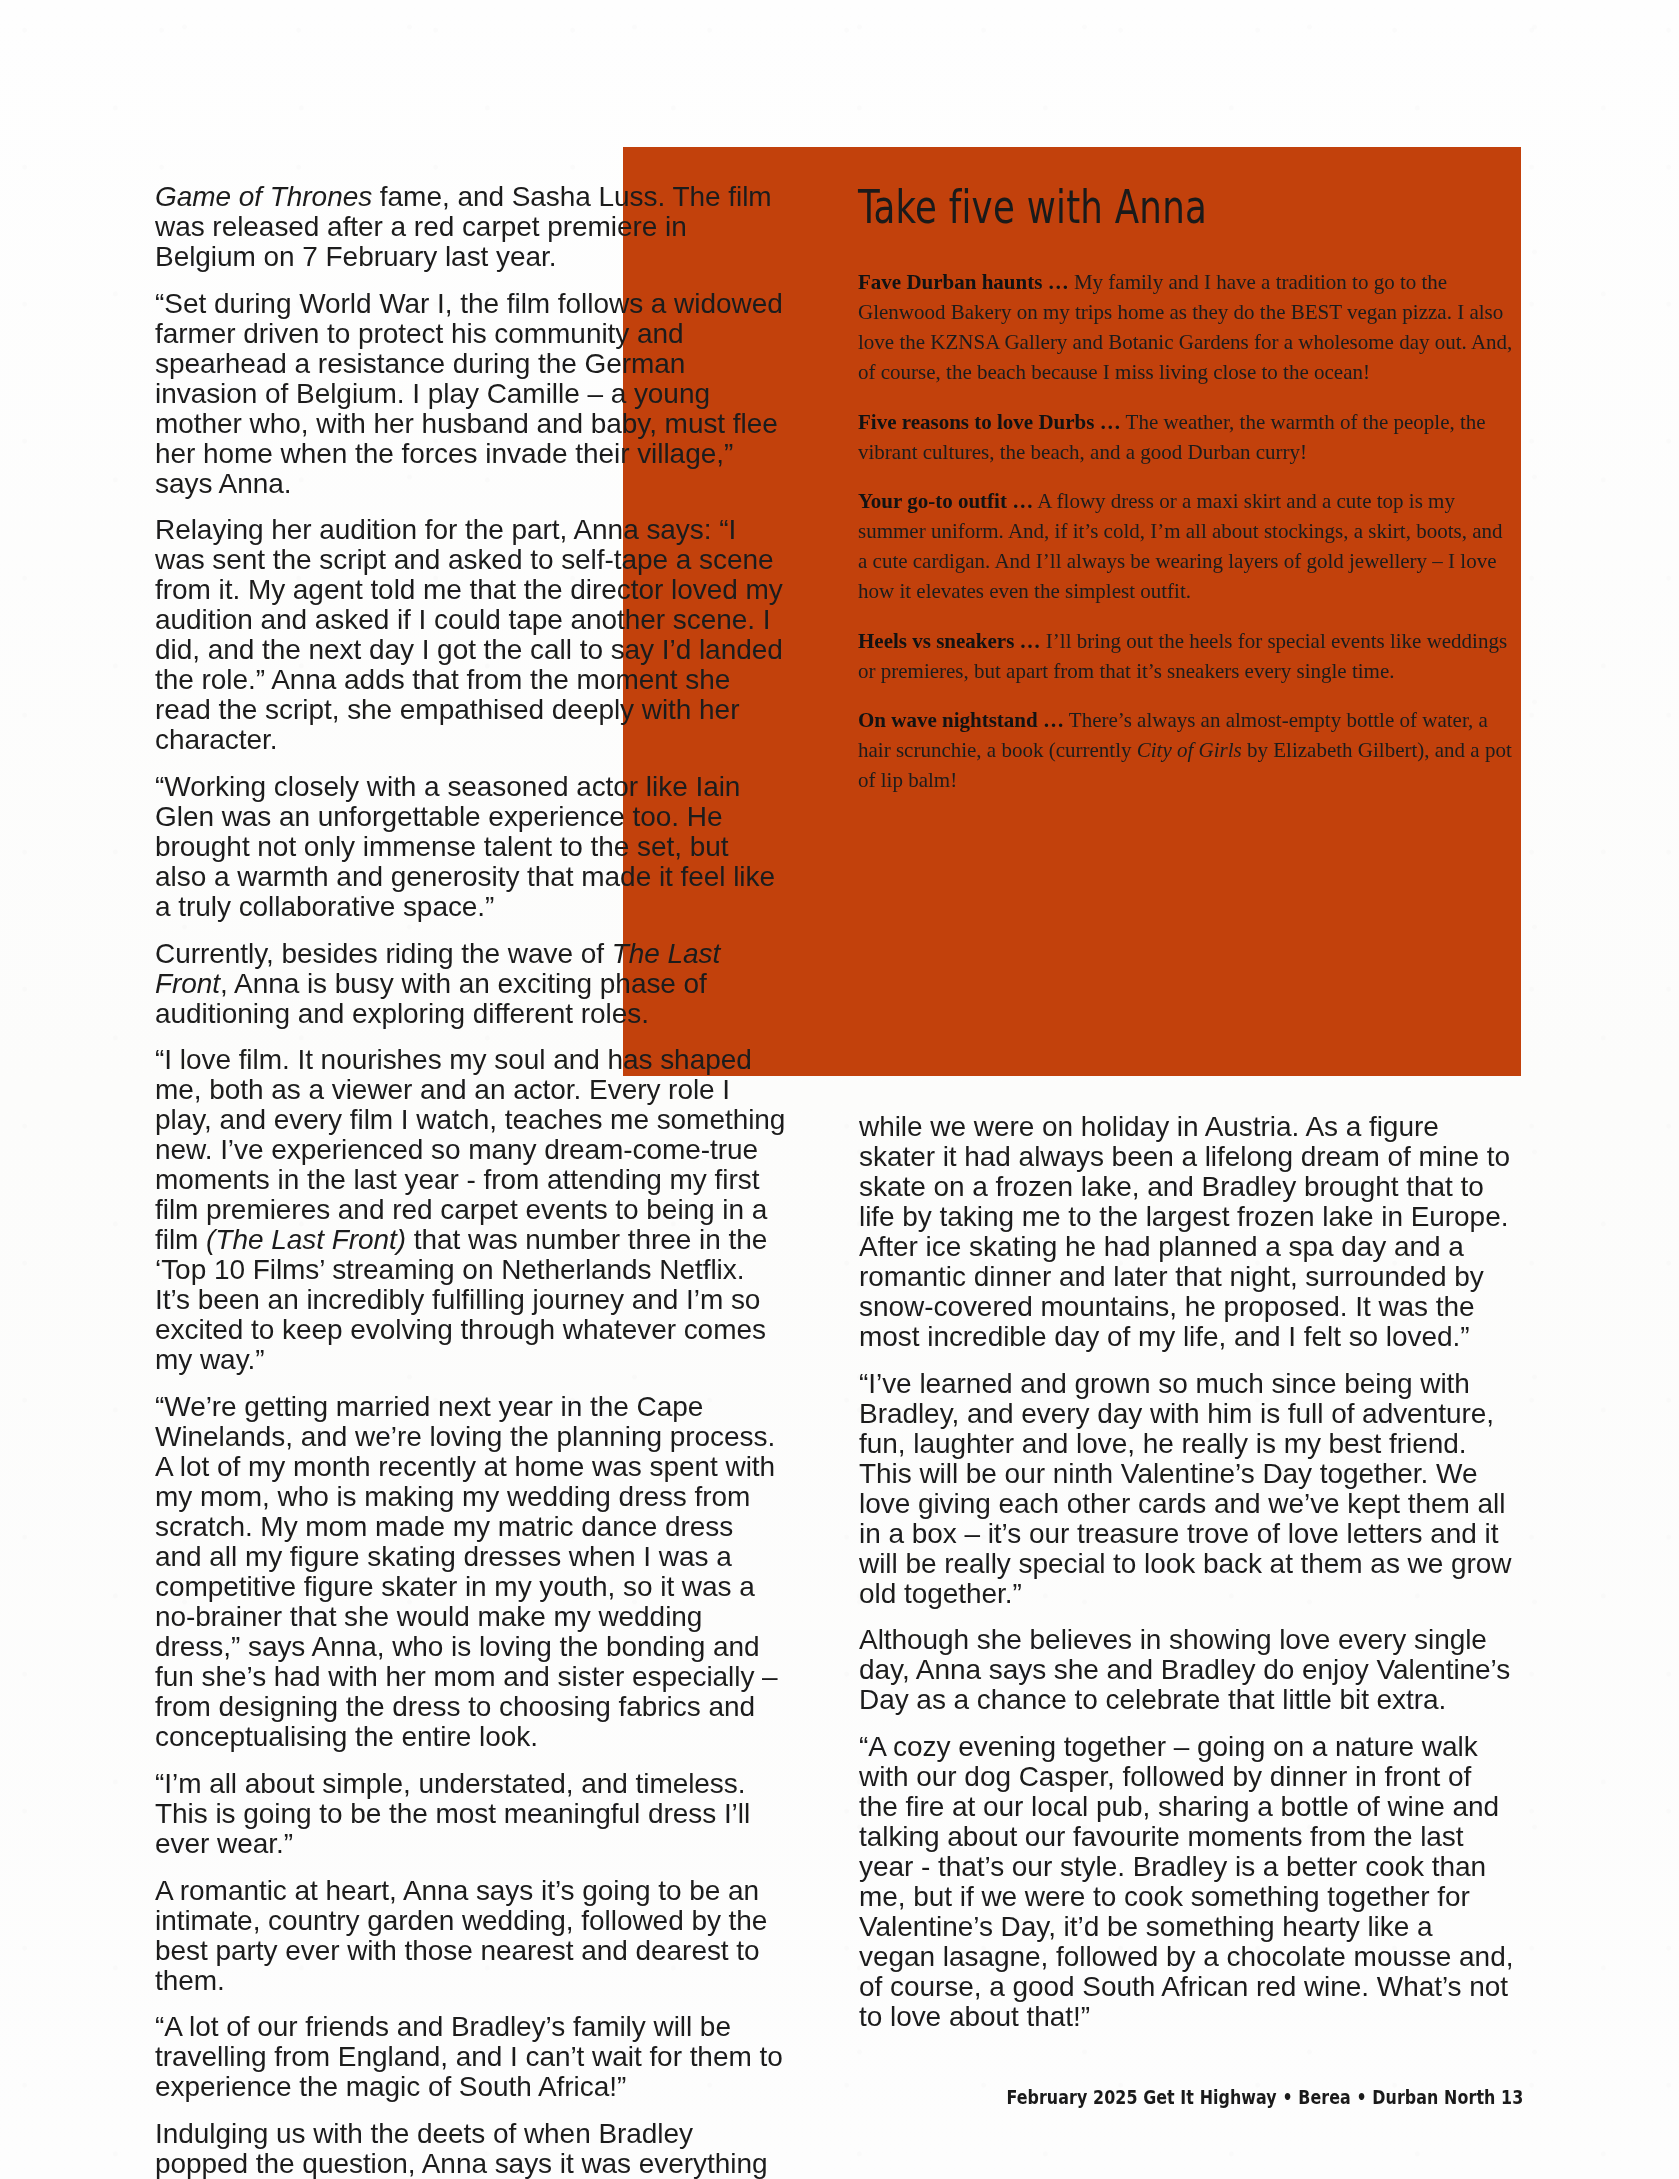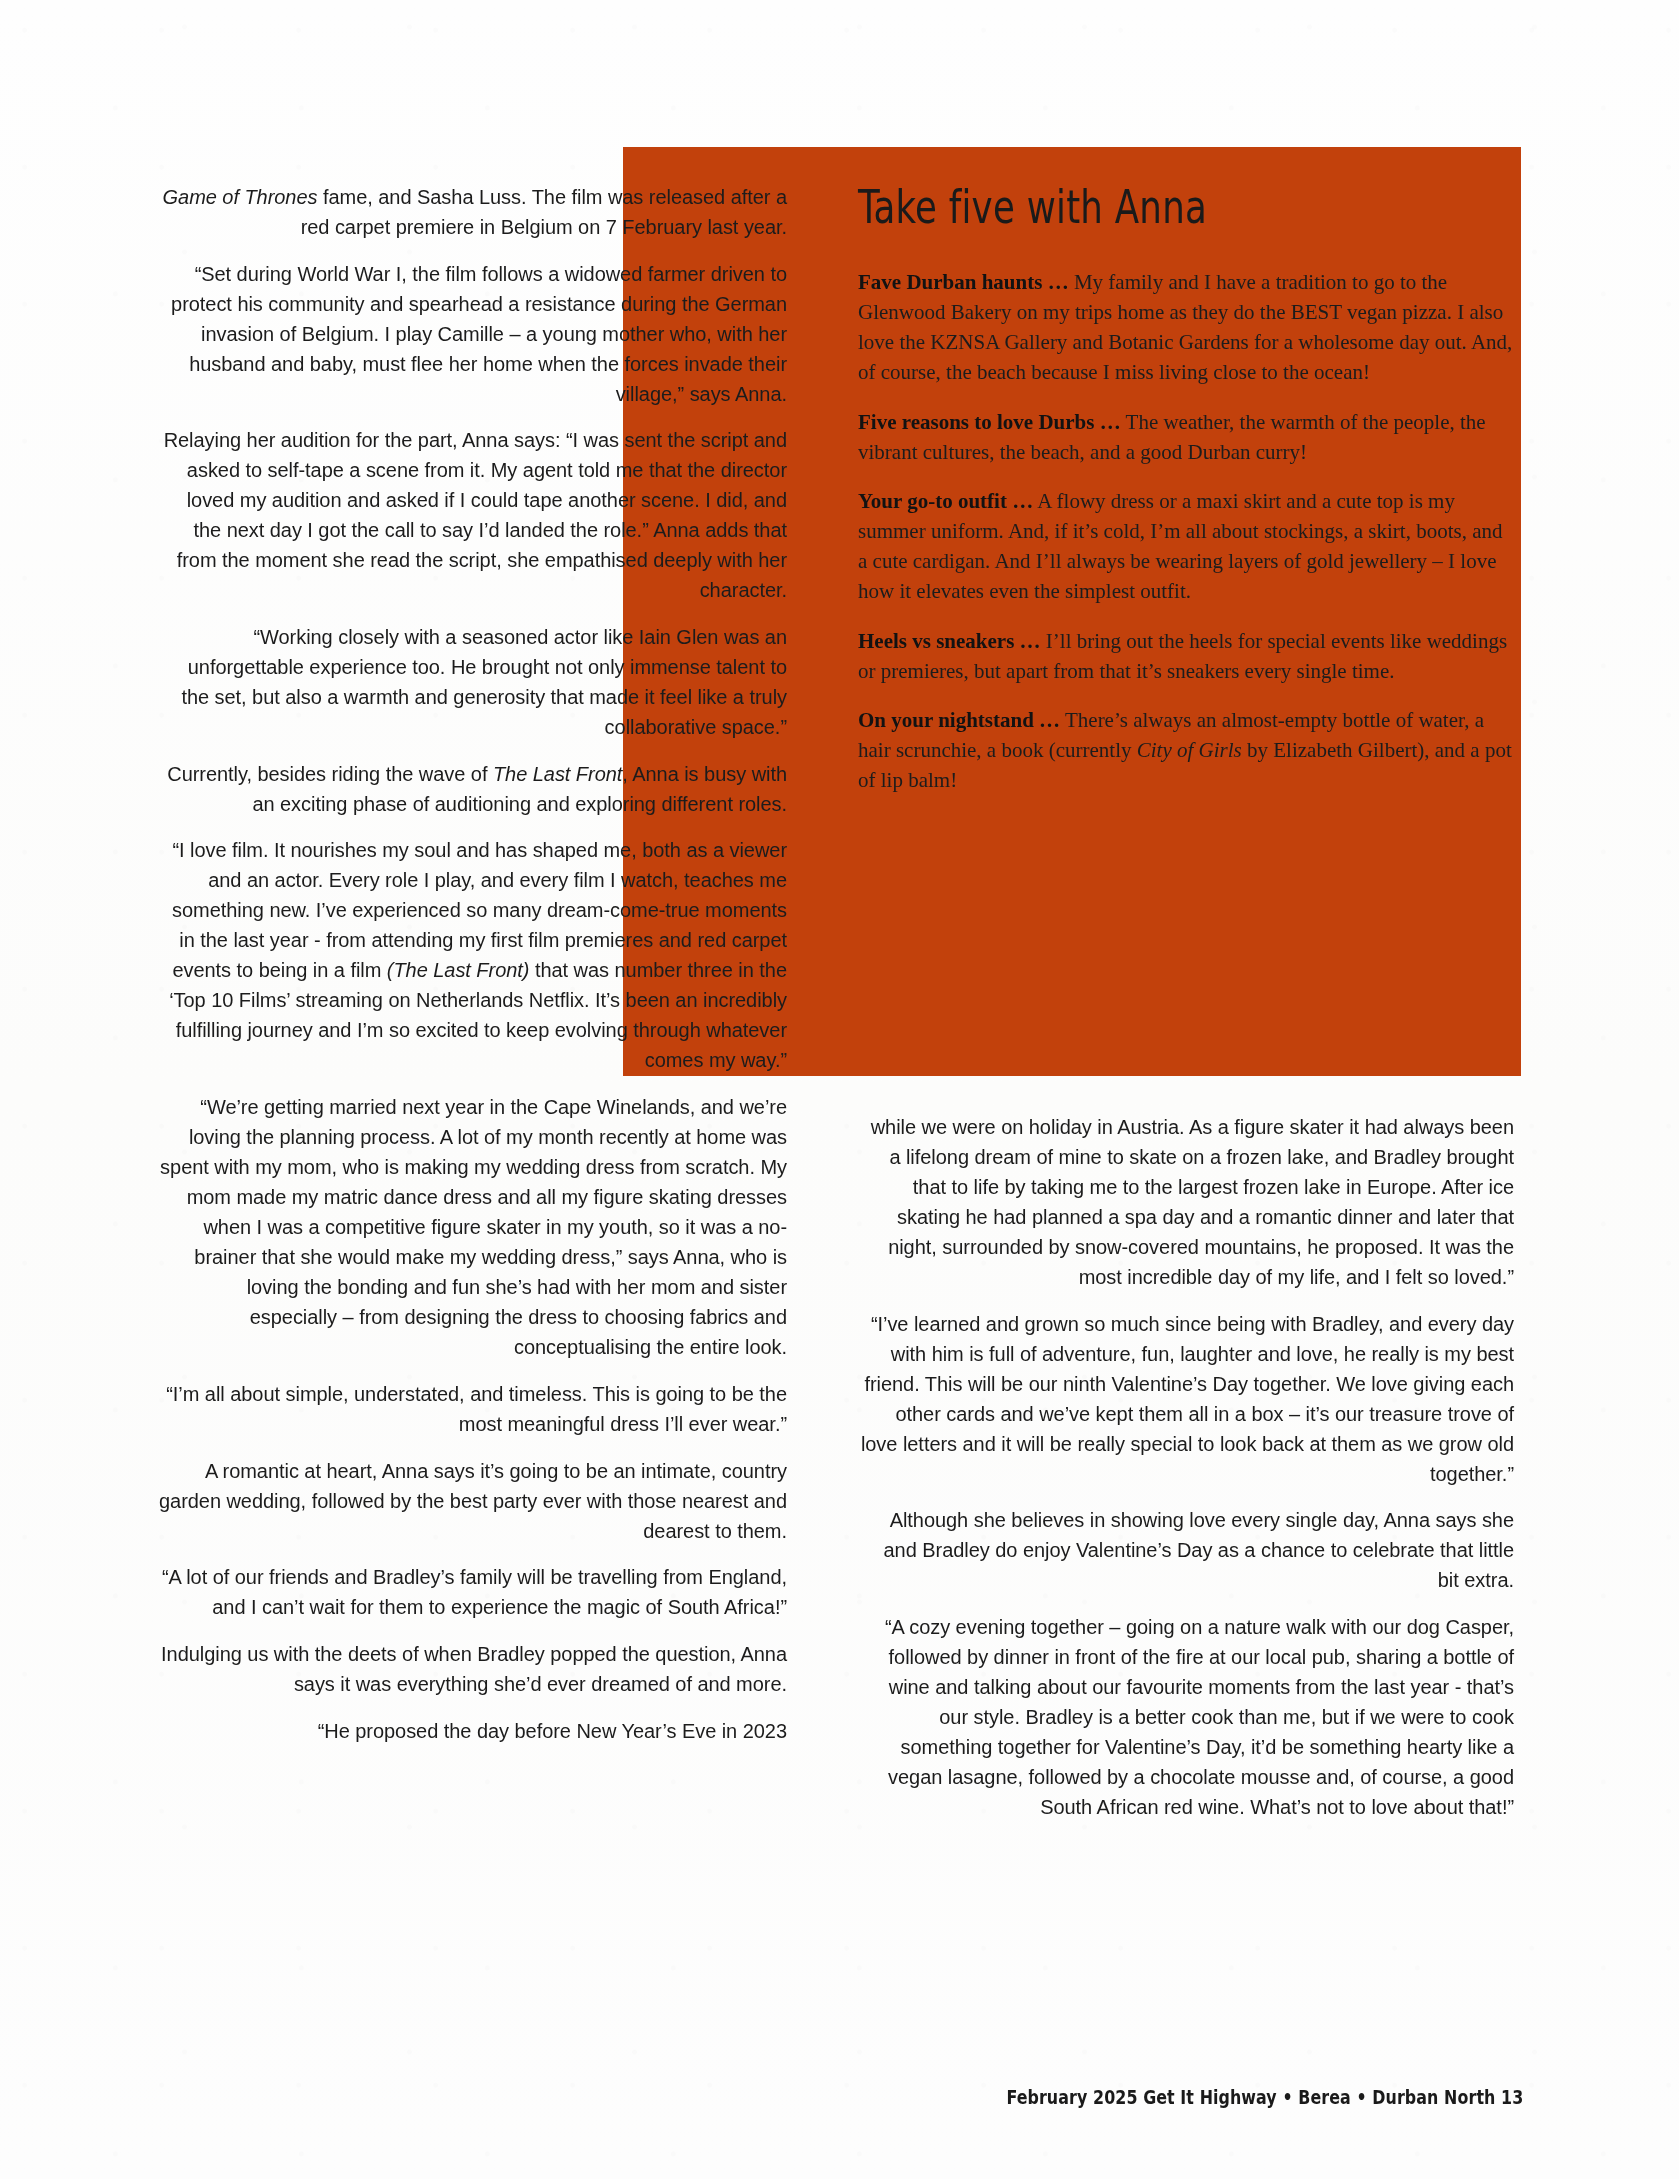--- a/index.html
+++ b/index.html
@@ -43,25 +43,25 @@
   }
   .col-right-bottom {
     position: absolute;
     left: 859px;
     top: 1112px;
     width: 655px;
   }
 
   p.body-par {
     margin: 0 0 16.7px 0;
-    font-size: 20px;
+    font-size: 28px;
     line-height: 30px;
     letter-spacing: -0.05px;
     color: #1c1c1c;
-    text-align: right;
+    text-align: left;
     -webkit-font-smoothing: antialiased;
   }
   p.body-par:last-child { margin-bottom: 16px; }
 
   em { font-style: italic; }
 
   
   .sidebar-box {
     position: absolute;
     left: 623px;
@@ -122,21 +122,21 @@
   <div class="paper-texture"></div>
 
   <div class="sidebar-box">
     <div class="sidebar-inner">
       <h2 class="sidebar-title">Take five with Anna</h2>
       <div id="sidebar-items">
           <p class="sidebar-par"><span class="lead">Fave Durban haunts …</span><span> My family and I have a tradition to go to the Glenwood Bakery on my trips home as they do the BEST vegan pizza. I also love the KZNSA Gallery and Botanic Gardens for a wholesome day out. And, of course, the beach because I miss living close to the ocean!</span></p>
           <p class="sidebar-par"><span class="lead">Five reasons to love Durbs …</span><span> The weather, the warmth of the people, the vibrant cultures, the beach, and a good Durban curry!</span></p>
           <p class="sidebar-par"><span class="lead">Your go-to outfit …</span><span> A flowy dress or a maxi skirt and a cute top is my summer uniform. And, if it’s cold, I’m all about stockings, a skirt, boots, and a cute cardigan. And I’ll always be wearing layers of gold jewellery – I love how it elevates even the simplest outfit.</span></p>
           <p class="sidebar-par"><span class="lead">Heels vs sneakers …</span><span> I’ll bring out the heels for special events like weddings or premieres, but apart from that it’s sneakers every single time.</span></p>
-          <p class="sidebar-par"><span class="lead">On your nightstand …</span><span> There’s always an almost-empty bottle of water, a hair scrunchie, a book (currently </span><em>City of Girls</em><span> by Elizabeth Gilbert), and a pot of lip balm!</span></p>
+          <p class="sidebar-par"><span class="lead">On wave nightstand …</span><span> There’s always an almost-empty bottle of water, a hair scrunchie, a book (currently </span><em>City of Girls</em><span> by Elizabeth Gilbert), and a pot of lip balm!</span></p>
         </div>
     </div>
   </div>
 
   <div class="col-left">
     <div id="left-paragraphs">
         <p class="body-par"><em>Game of Thrones</em><span> fame, and Sasha Luss. The film was released after a red carpet premiere in Belgium on 7 February last year.</span></p>
         <p class="body-par"><span>“Set during World War I, the film follows a widowed farmer driven to protect his community and spearhead a resistance during the German invasion of Belgium. I play Camille – a young mother who, with her husband and baby, must flee her home when the forces invade their village,” says Anna.</span></p>
         <p class="body-par"><span>Relaying her audition for the part, Anna says: “I was sent the script and asked to self-tape a scene from it. My agent told me that the director loved my audition and asked if I could tape another scene. I did, and the next day I got the call to say I’d landed the role.” Anna adds that from the moment she read the script, she empathised deeply with her character.</span></p>
         <p class="body-par"><span>“Working closely with a seasoned actor like Iain Glen was an unforgettable experience too. He brought not only immense talent to the set, but also a warmth and generosity that made it feel like a truly collaborative space.”</span></p>

